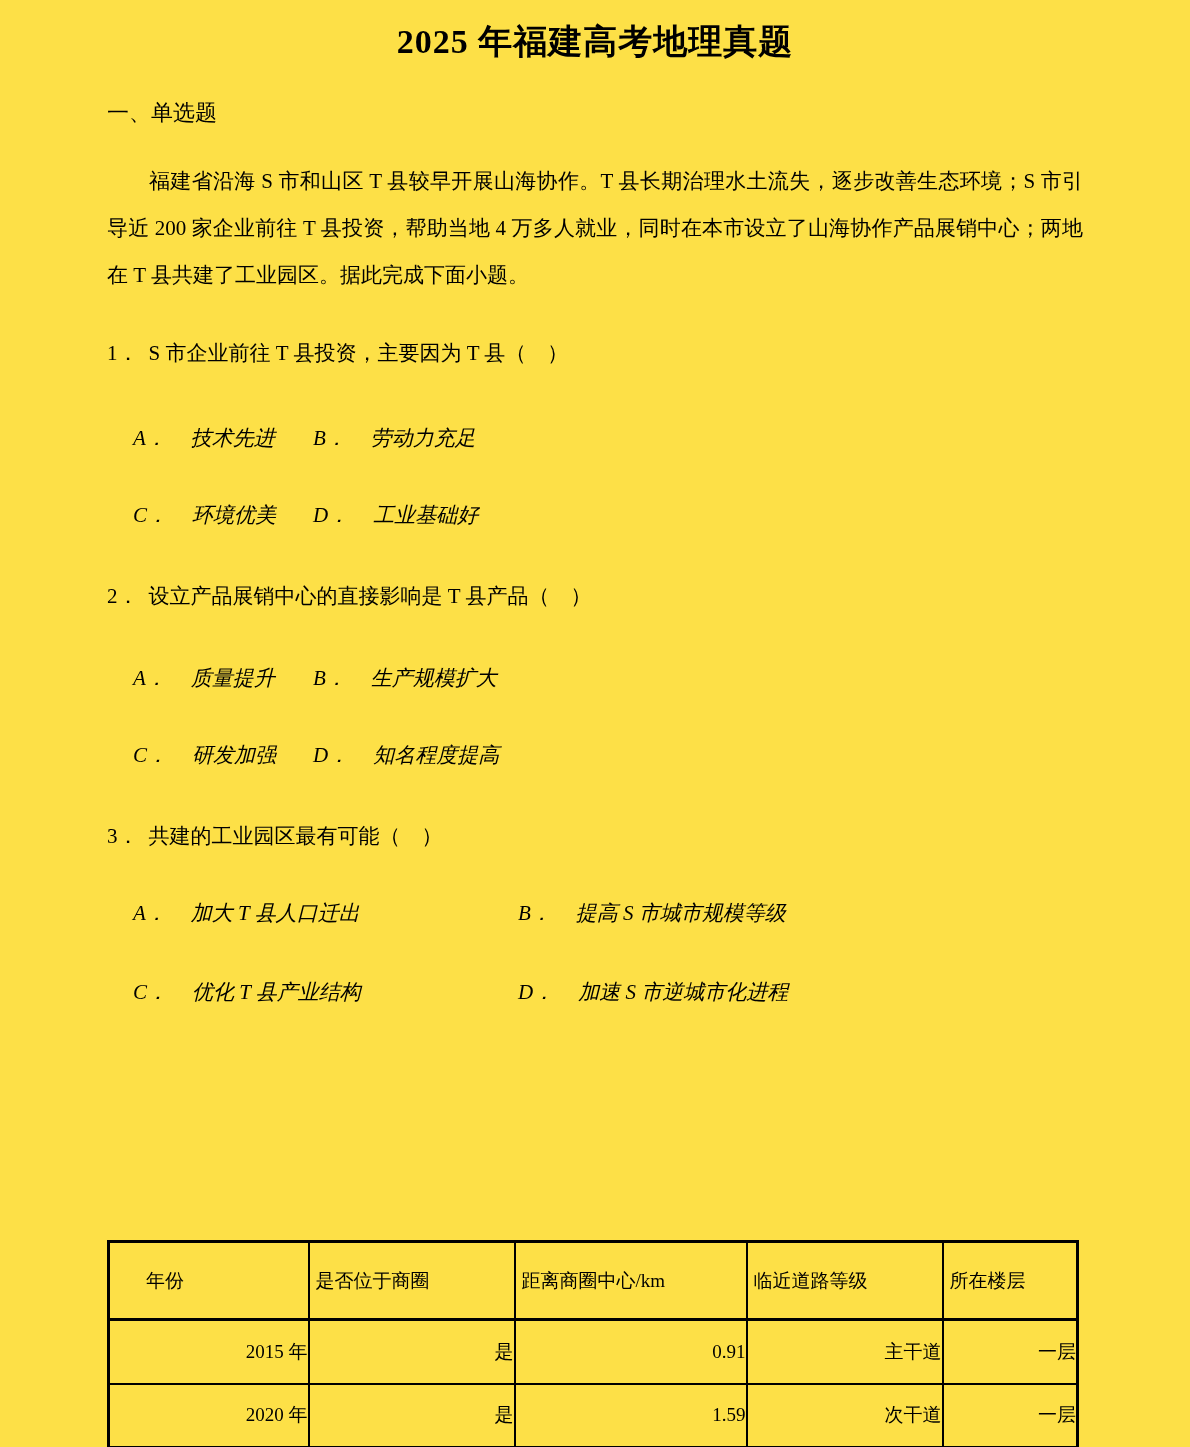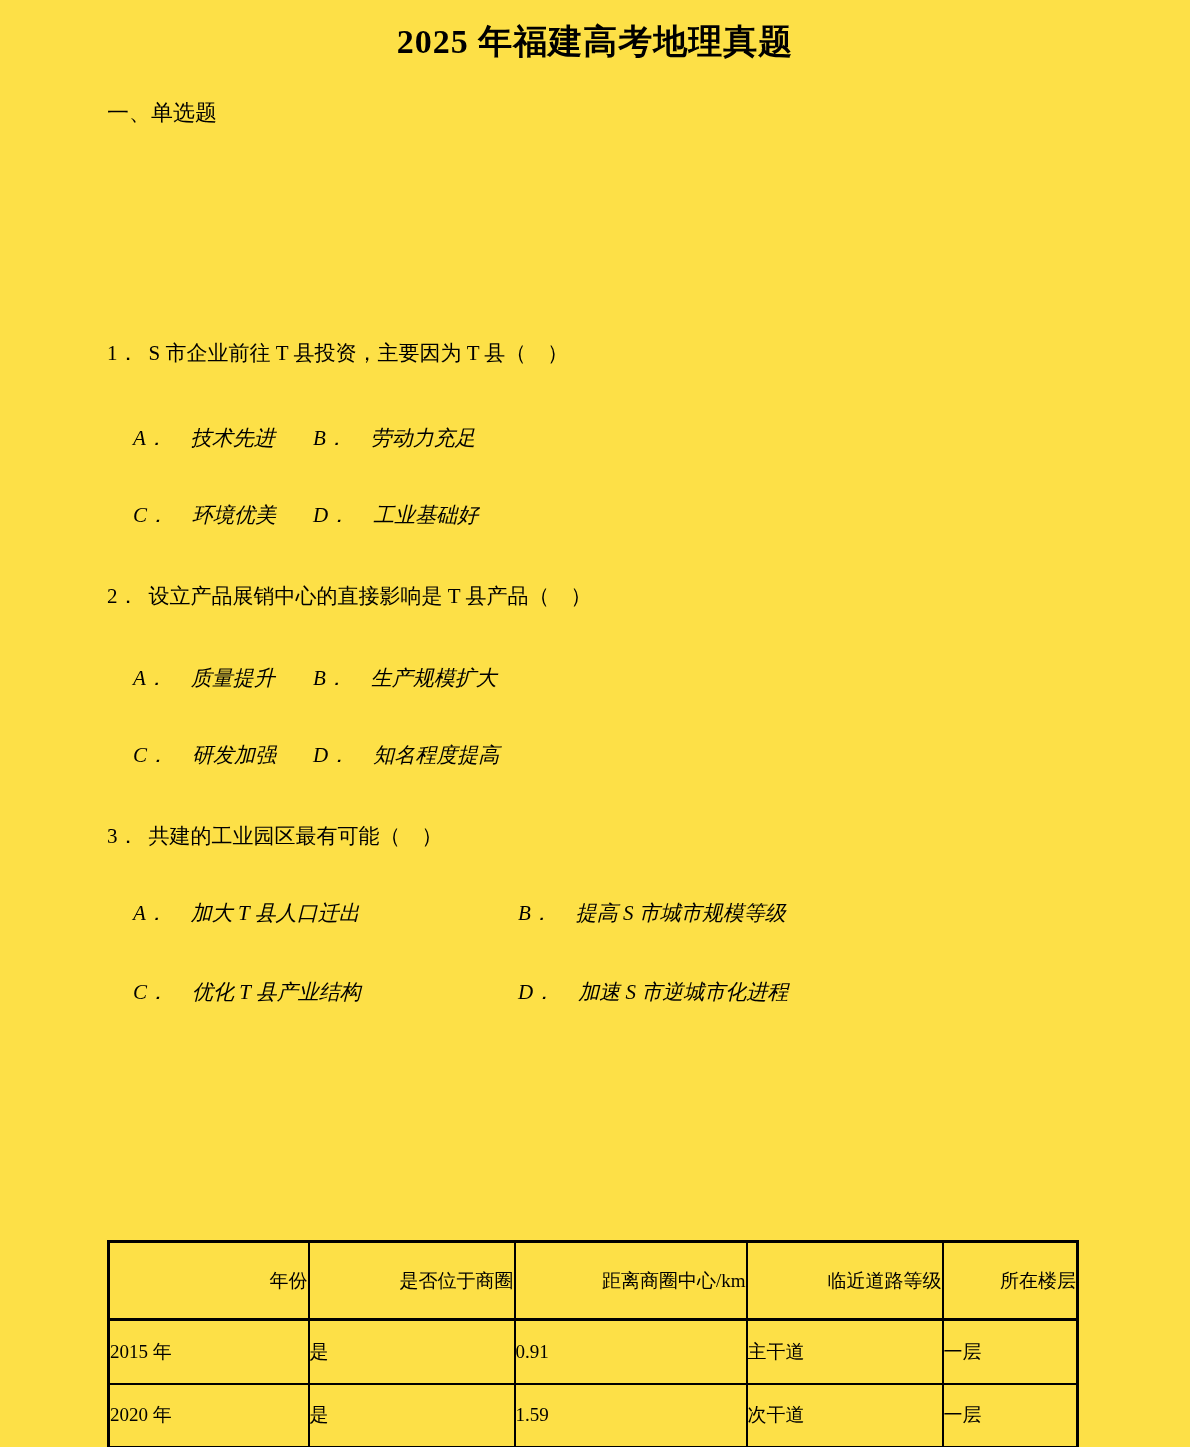--- a/index.html
+++ b/index.html
@@ -53,33 +53,34 @@
     table-layout: fixed;
     font-size: 19px;
     border: 3px solid #000;
   }
   .loc-table th, .loc-table td {
     border: 2px solid #000;
     font-weight: normal;
     vertical-align: middle;
     padding: 0;
   }
-  .loc-table thead th { height: 78px; text-align: right; padding-left: 6px; border-bottom: 3px solid #000; }
+  .loc-table thead th { height: 78px; text-align: left; padding-left: 6px; border-bottom: 3px solid #000; }
   .loc-table thead th.h-year { padding-left: 36px; }
-  .loc-table tbody td { height: 64px; text-align: left; }
+  .loc-table tbody td { height: 64px; text-align: right; }
 </style>
 </head>
 <body>
 
 <div class="page">
 
   <h1 class="abs doc-title">2025 年福建高考地理真题</h1>
 
   <h2 class="abs section-heading">一、单选题</h2>
 
+  <p class="abs para para-1">福建省沿海 S 市和山区 T 县较早开展山海协作。T 县长期治理水土流失，逐步改善生态环境；S 市引导近 200 家企业前往 T 县投资，帮助当地 4 万多人就业，同时在本市设立了山海协作产品展销中心；两地在 T 县共建了工业园区。据此完成下面小题。</p>
 
   <div class="abs stem-line" style="top:339px">
     <span class="qnum">1．</span><span>S 市企业前往 T 县投资，主要因为 T 县（　）</span>
   </div>
   <div class="abs opt-row" style="top:424px">
     <span class="opt slot-narrow"><span class="olab">A．</span><span>技术先进</span></span><span class="opt"><span class="olab">B．</span><span>劳动力充足</span></span>
   </div>
   <div class="abs opt-row" style="top:501px">
     <span class="opt slot-narrow"><span class="olab">C．</span><span>环境优美</span></span><span class="opt"><span class="olab">D．</span><span>工业基础好</span></span>
   </div>

